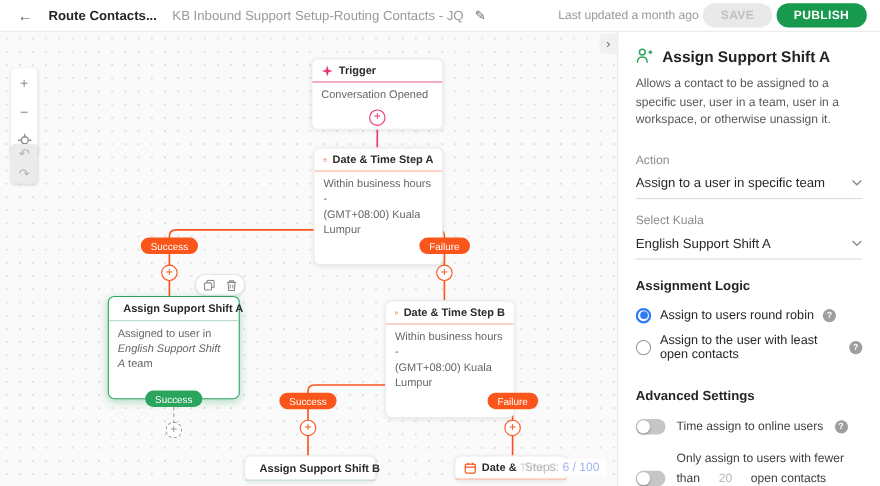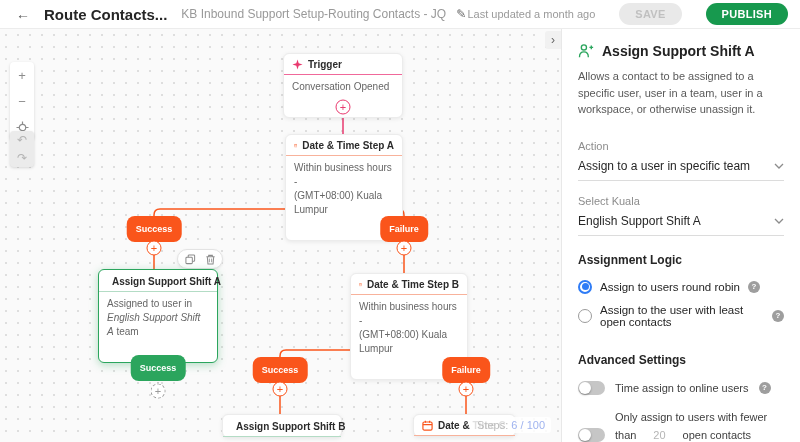--- a/index.html
+++ b/index.html
@@ -5,24 +5,24 @@
   * { box-sizing: border-box; }
   html,body { margin:0; padding:0; }
   body {
     width:800px; height:442px; position:relative; overflow:hidden;
     font-family:"Liberation Sans", sans-serif; background:#fff; color:#262626;
   }
   
   .topbar { height:29px; display:flex; align-items:center; padding:0 12px;
     border-bottom:1px solid #ececec; background:#fff; position:relative; z-index:5; }
   .back { font-size:14px; color:#595959; cursor:pointer; padding:0 4px; }
-  .wf-name { font-size:15px; font-weight:bold; margin-left:10px; white-space:nowrap; }
+  .wf-name { font-size:12px; font-weight:bold; margin-left:10px; white-space:nowrap; }
   .wf-sub { font-size:12px; color:#999; margin-left:14px; white-space:nowrap; }
   .pencil { font-size:12px; color:#666; margin-left:10px; cursor:pointer; }
-  .topbar-right { margin-left:auto; display:flex; align-items:center; gap:24px; }
+  .topbar-right { margin-left:auto; display:flex; align-items:center; gap:4px; }
   .updated { font-size:11px; color:#9a9a9a; }
   .btn { border:none; border-radius:13px; padding:5px 16px; font-size:11px;
     font-weight:bold; letter-spacing:.3px; cursor:pointer; font-family:inherit; }
   .btn-save { background:#e9e9e9; color:#c0c0c0; }
   .btn-publish { background:#17994E; color:#fff; }
   
   .canvas { position:absolute; left:0; top:29px; width:561px; height:413px;
     background-color:#fafafa;
     background-image:radial-gradient(#dedede 1px, transparent 1.2px);
     background-size:12px 12px; overflow:hidden; }
@@ -30,22 +30,22 @@
   .node { position:absolute; background:#fff; border:1px solid #ececec; border-radius:6px;
     box-shadow:0 1px 4px rgba(0,0,0,.08); font-size:10px; cursor:pointer; }
   .node-head { display:flex; align-items:center; gap:5px; padding:5px 8px 4px;
     font-weight:bold; color:#2b2b2b; white-space:nowrap; }
   .node-div { height:1px; }
   .div-pink { background:#f0689a; }
   .div-orange { background:#f8b29b; }
   .div-green { background:#b3dcc5; }
   .node-body { padding:5px 8px 23px; color:#666; line-height:1.4; }
   .node-selected { border:1px solid #2BA55D; box-shadow:0 2px 8px rgba(43,165,93,.35); }
-  .pill { position:absolute; height:26px; border-radius:8px; color:#fff; font-size:9px;
-    font-weight:bold; display:inline-flex; align-items:center; justify-content:center;
+  .pill { position:absolute; height:15px; border-radius:8px; color:#fff; font-size:9px;
+    font-weight:normal; display:inline-flex; align-items:center; justify-content:center;
     padding:0 9px; transform:translateX(-50%); white-space:nowrap; }
   .pill-orange { background:#FA551B; }
   .pill-green { background:#2BA55D; }
   .plus-btn { position:absolute; width:15px; height:15px; border-radius:50%; background:#fff;
     display:flex; align-items:center; justify-content:center; font-size:11px; line-height:1;
     transform:translate(-50%,-50%); cursor:pointer; }
   .plus-pink { border:1.5px solid #E93A6F; color:#E93A6F; }
   .plus-orange { border:1.5px solid #FA551B; color:#FA551B; }
   .plus-gray { border:1px dashed #9a9a9a; color:#9a9a9a; }
   .node-toolbar { position:absolute; left:177px; top:220px; width:46px; height:20px;

